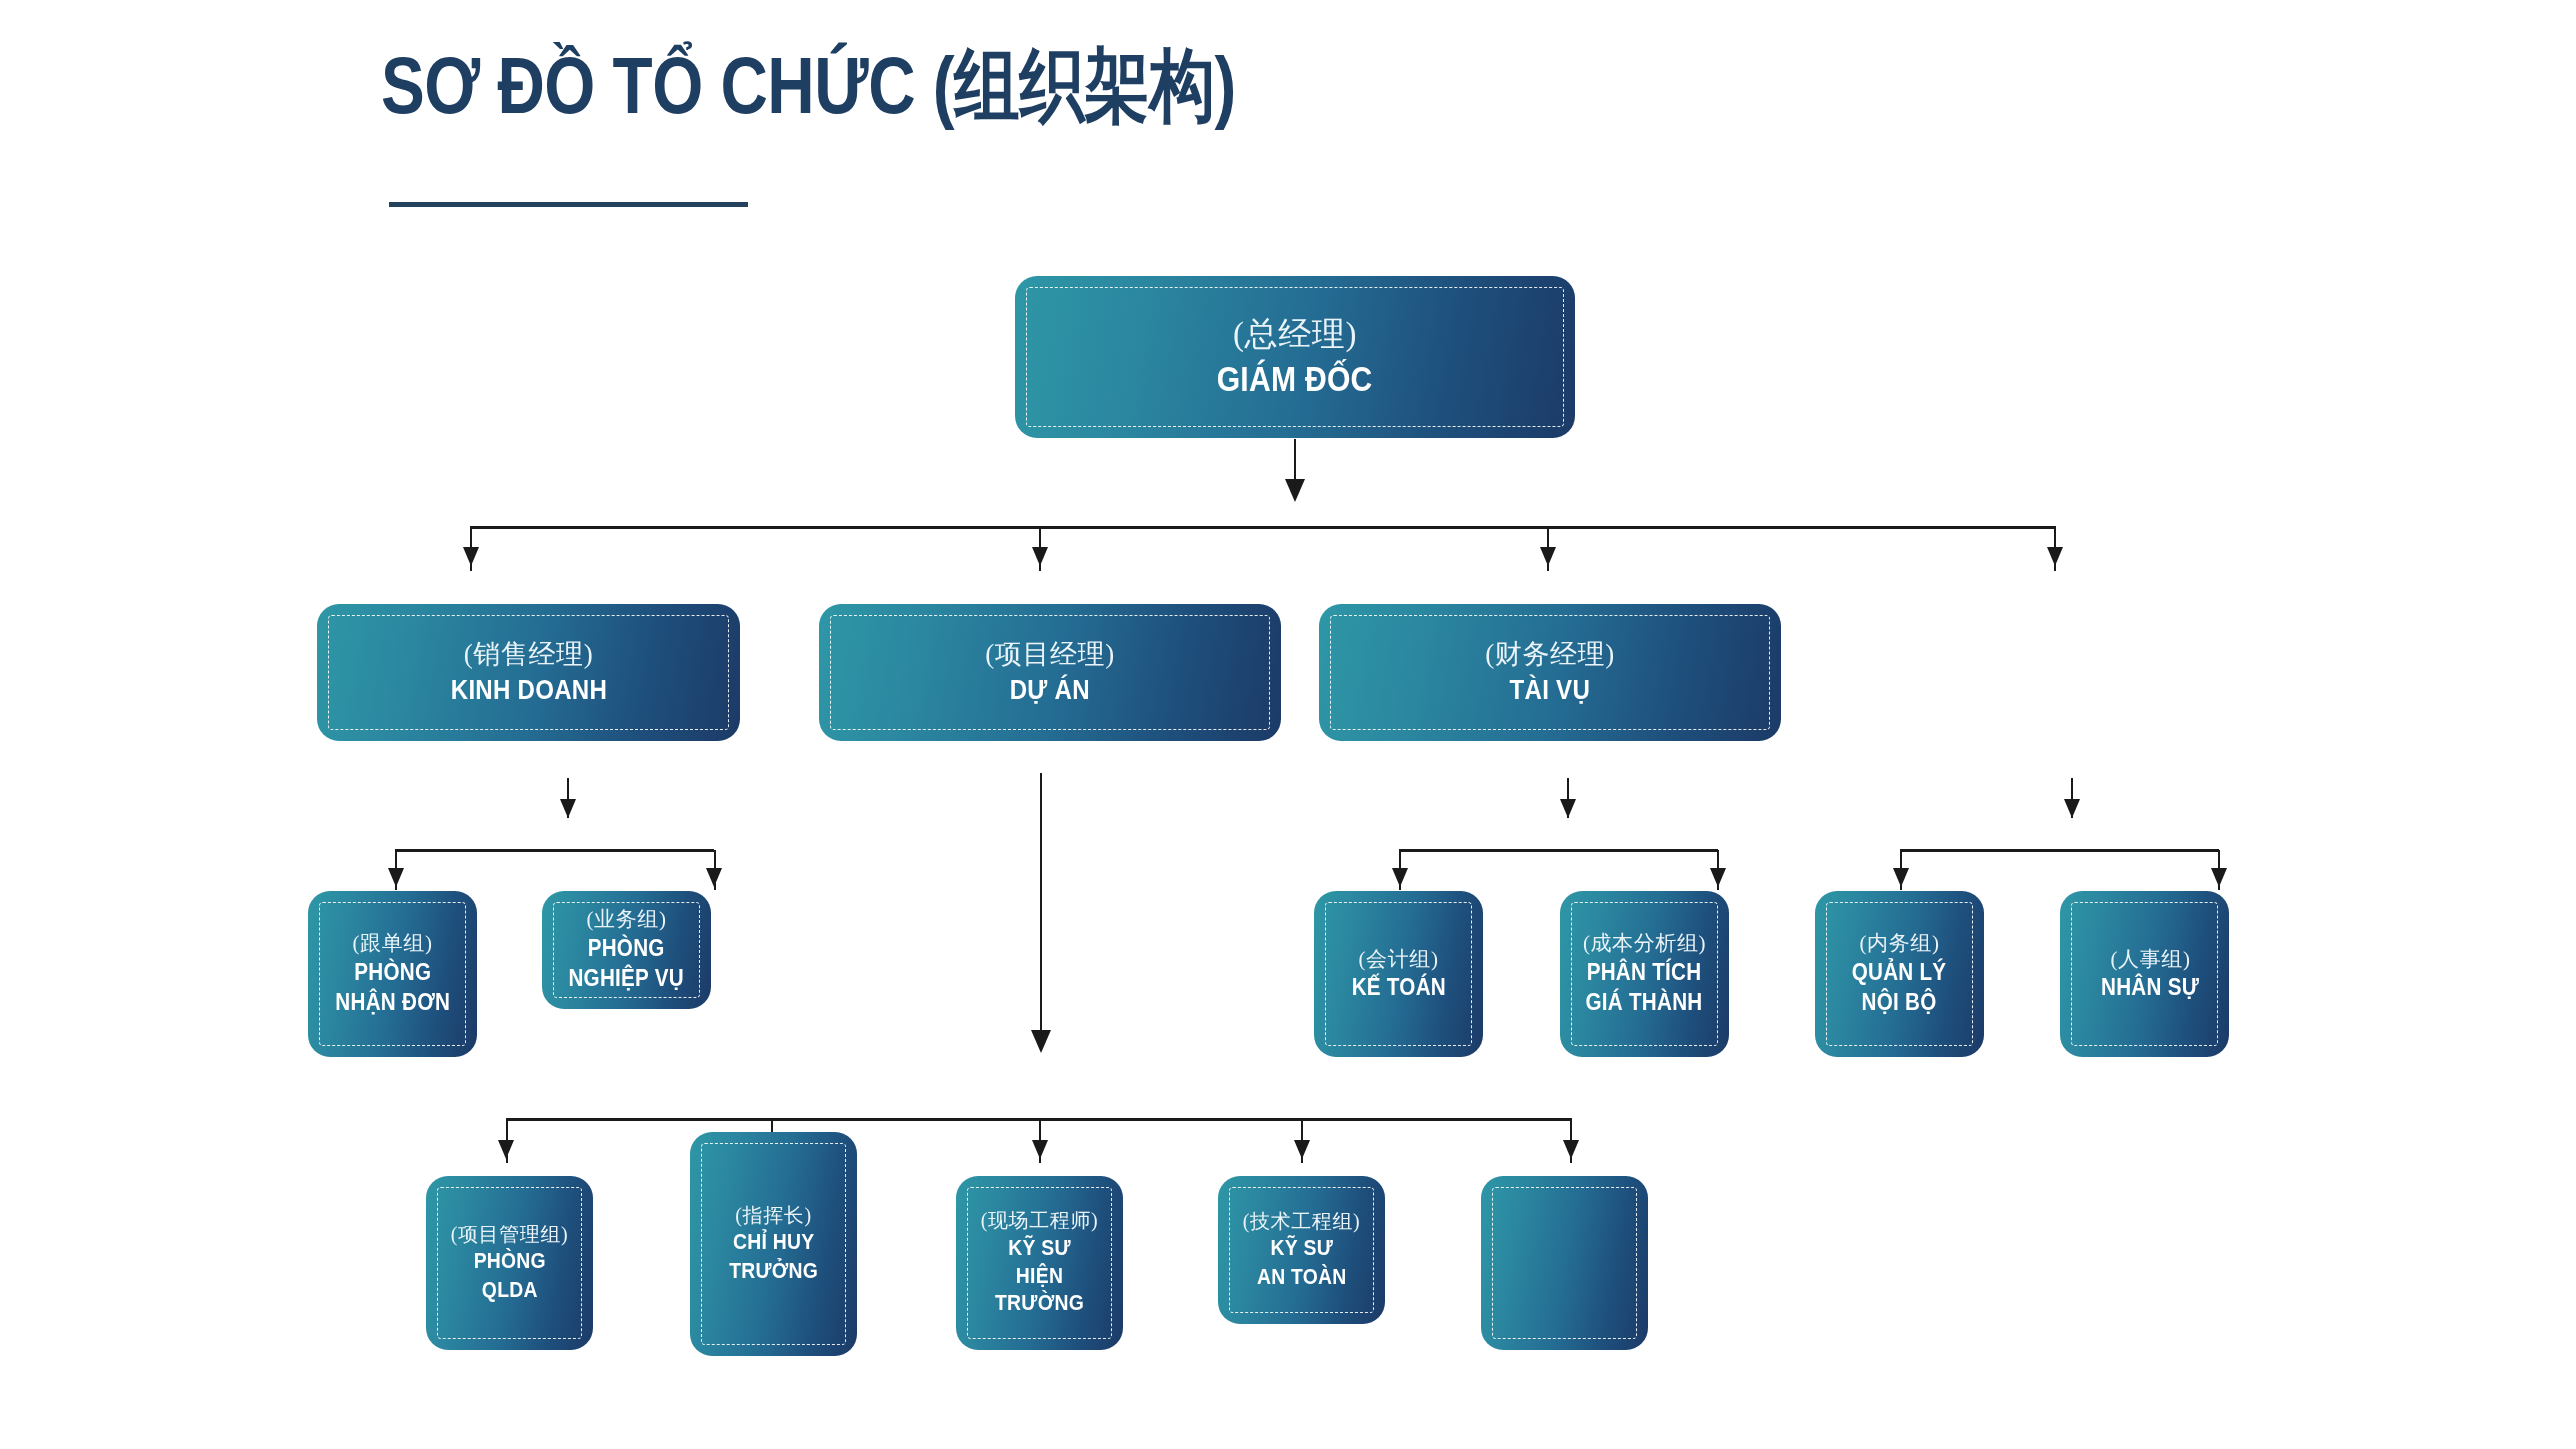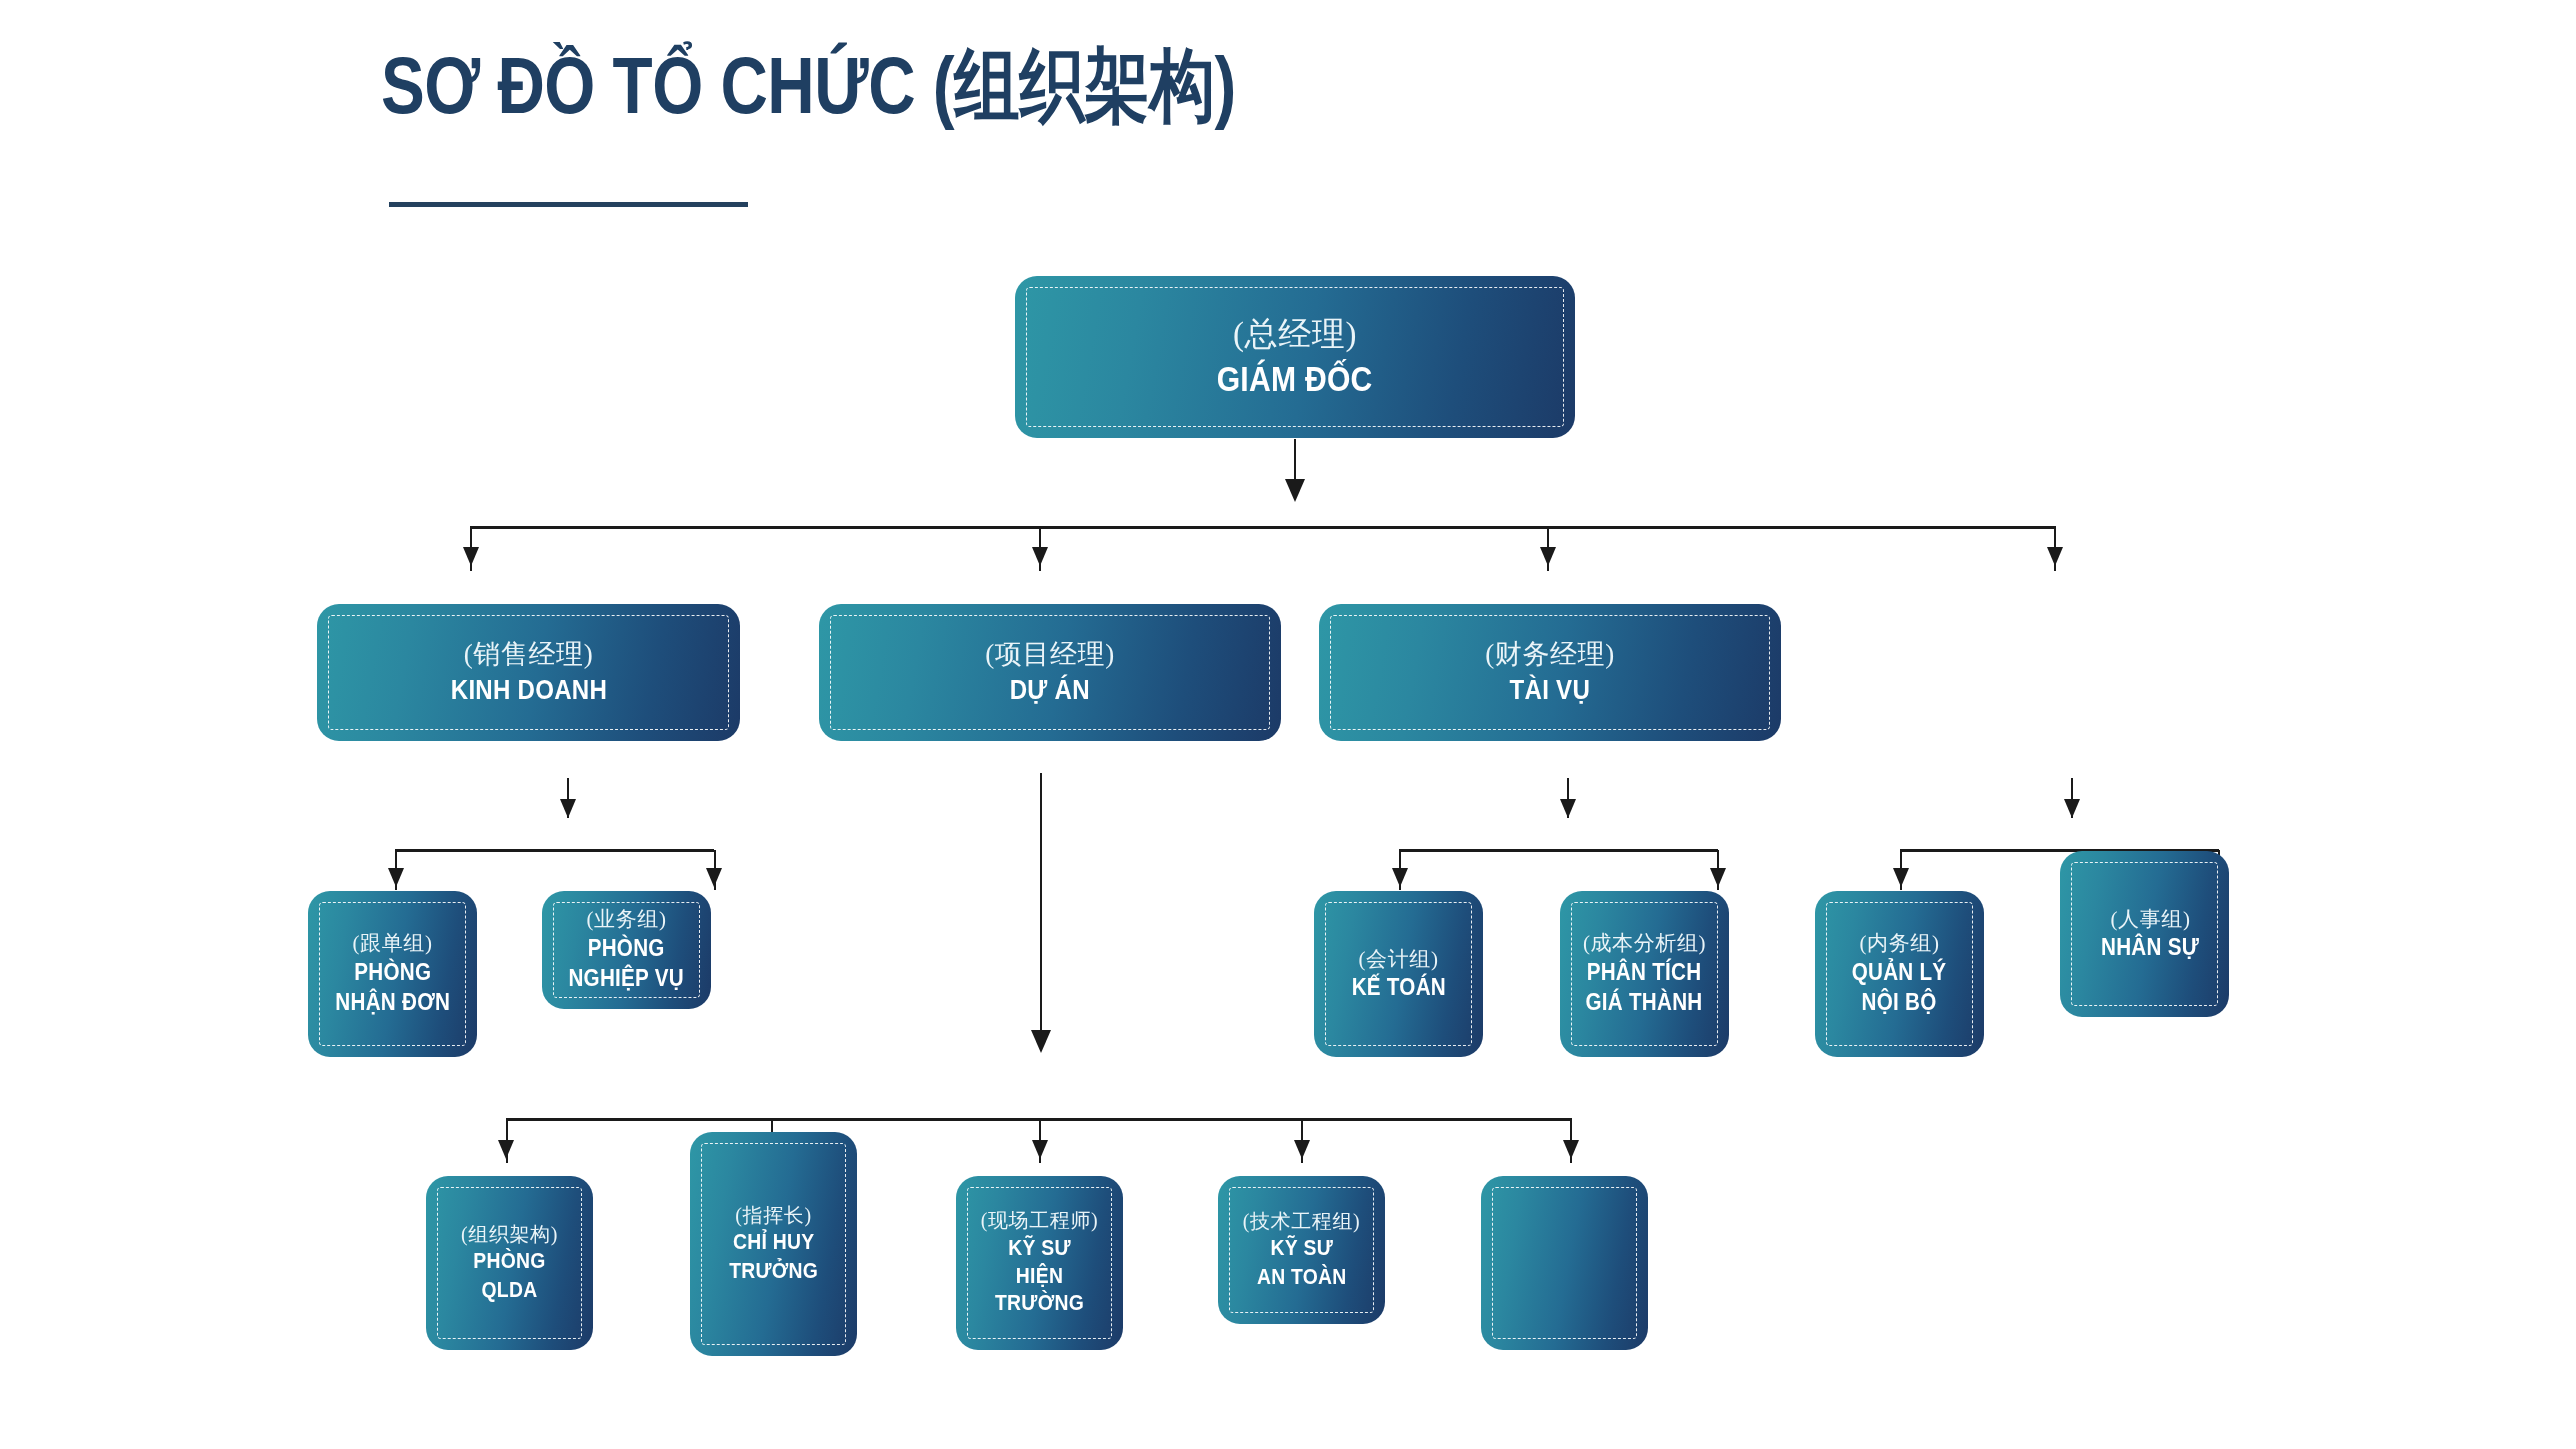--- a/index.html
+++ b/index.html
@@ -246,21 +246,21 @@
 
   <div class="node lvl3" style="left:1560px; top:891px; width:169px; height:166px;">
     <span class="dash"></span>
     <span class="label">
       <span class="cn">(成本分析组)</span>
       <span class="vn">PHÂN TÍCH</span>
       <span class="vn">GIÁ THÀNH</span>
     </span>
   </div>
 
-  <div class="node lvl3" style="left:2060px; top:851px; width:169px; height:166px;padding-left:12px;">
+  <div class="node lvl3" style="left:2060px; top:891px; width:169px; height:166px;padding-left:12px;">
     <span class="dash"></span>
     <span class="label">
       <span class="cn">(人事组)</span>
       <span class="vn">NHÂN SỰ</span>
     </span>
   </div>
 
   <div class="conn vline" style="left:1040px; top:773px; width:1.9px; height:278px;"></div>
   <div class="arrow arrow-lg" style="left:1031px; top:1030px;"></div>
 
@@ -277,21 +277,21 @@
 
   <div class="conn vline" style="left:1301px; top:1119px; width:1.9px; height:44px;"></div>
   <div class="arrow" style="left:1294px; top:1140px;"></div>
 
   <div class="conn vline" style="left:1570px; top:1119px; width:1.9px; height:44px;"></div>
   <div class="arrow" style="left:1563px; top:1140px;"></div>
 
   <div class="node lvl4" style="left:426px; top:1176px; width:167px; height:174px;">
     <span class="dash"></span>
     <span class="label">
-      <span class="cn">(组织架构)</span>
+      <span class="cn">(项目管理组)</span>
       <span class="vn">PHÒNG</span>
       <span class="vn">QLDA</span>
     </span>
   </div>
 
   <div class="node lvl4" style="left:690px; top:1132px; width:167px; height:224px;">
     <span class="dash"></span>
     <span class="label">
       <span class="cn">(指挥长)</span>
       <span class="vn">CHỈ HUY</span>

